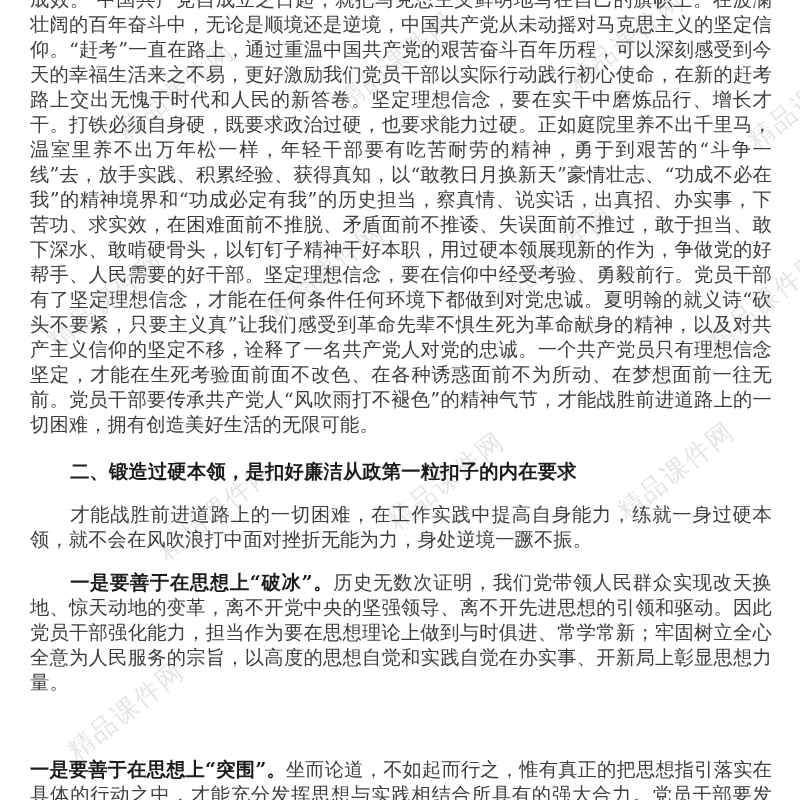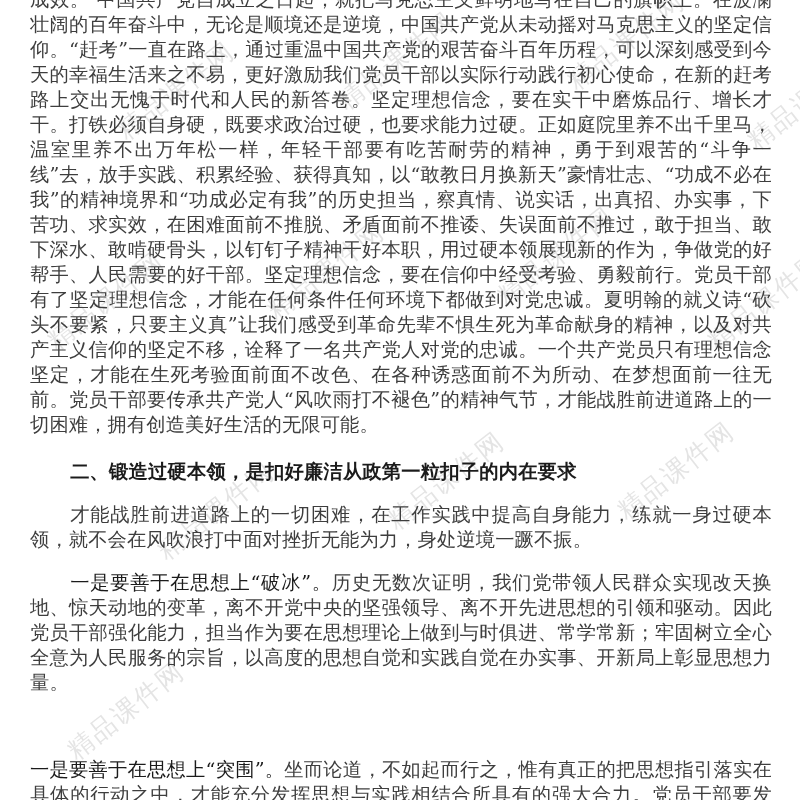--- a/index.html
+++ b/index.html
@@ -84,21 +84,21 @@
     padding: 0;
     font-size: 19.3px;
     line-height: 25px;
     color: #1d1d1d;
     font-weight: bold;
     text-indent: 2.08em;
     text-align: left;
     letter-spacing: 0.2px;
   }
   .lead {
-    font-weight: normal;
+    font-weight: bold;
     color: #1d1d1d;
     margin-top: 12px;
   }
   .spacer-sm { height: 18px; }
   .spacer-md { height: 22px; }
   .spacer-lg { height: 62px; }
 
   
   #content { filter: contrast(1.02); }
 </style>

